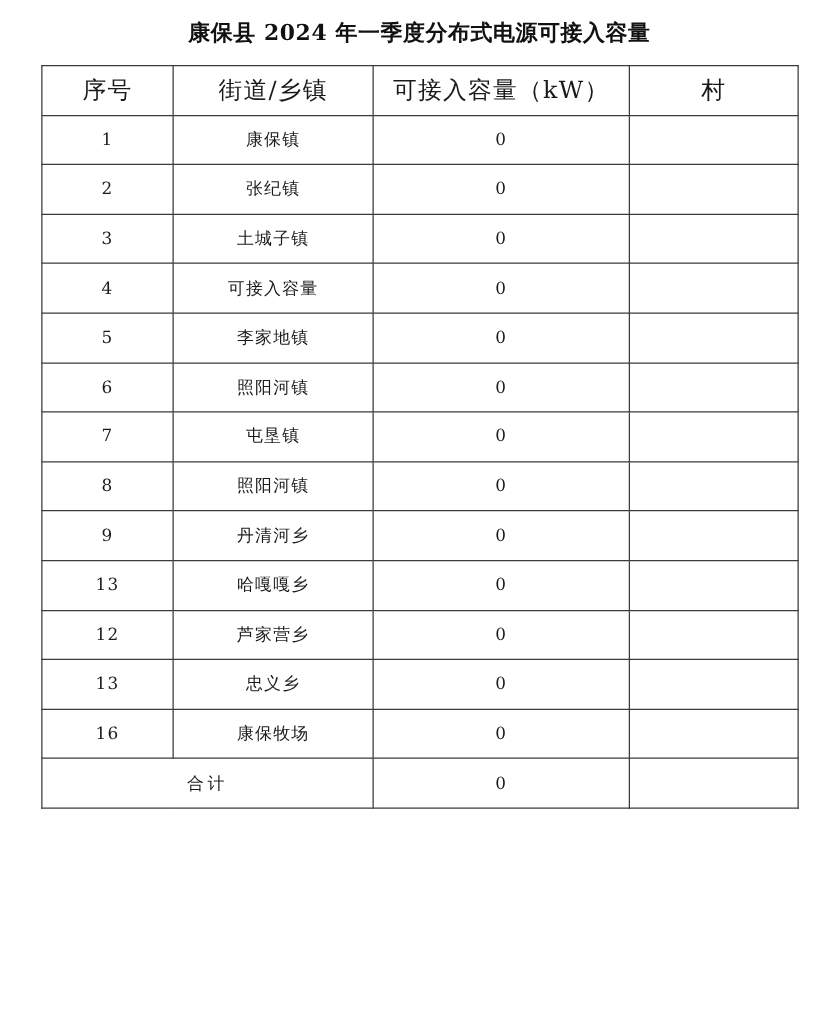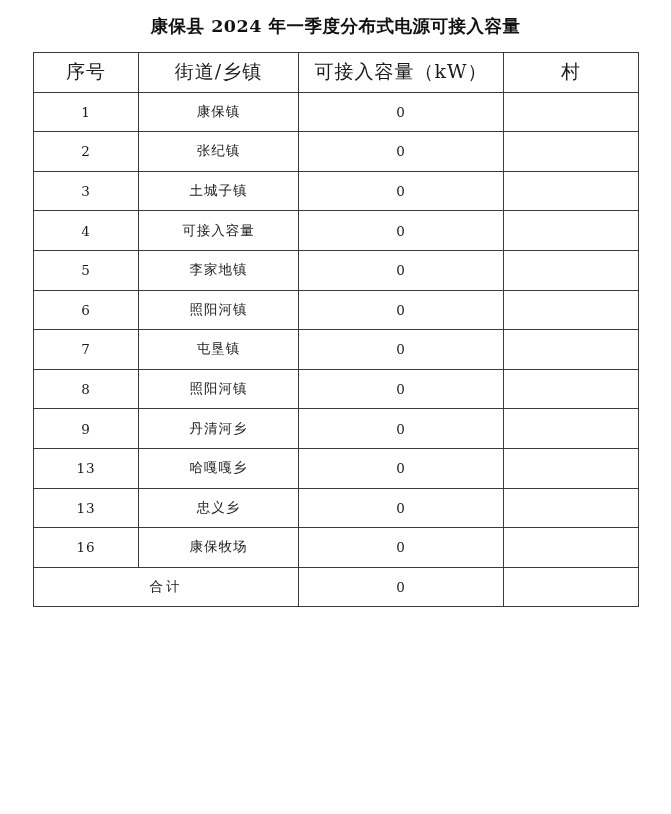--- a/index.html
+++ b/index.html
@@ -152,20 +152,26 @@
           <td class="cap">0</td>
           <td class="vil"></td>
         </tr>
         <tr>
           <td class="idx">13</td>
           <td class="town">哈嘎嘎乡</td>
           <td class="cap">0</td>
           <td class="vil"></td>
         </tr>
         <tr>
+          <td class="idx">12</td>
+          <td class="town">芦家营乡</td>
+          <td class="cap">0</td>
+          <td class="vil"></td>
+        </tr>
+        <tr>
           <td class="idx">13</td>
           <td class="town">忠义乡</td>
           <td class="cap">0</td>
           <td class="vil"></td>
         </tr>
         <tr>
           <td class="idx">16</td>
           <td class="town">康保牧场</td>
           <td class="cap">0</td>
           <td class="vil"></td>

